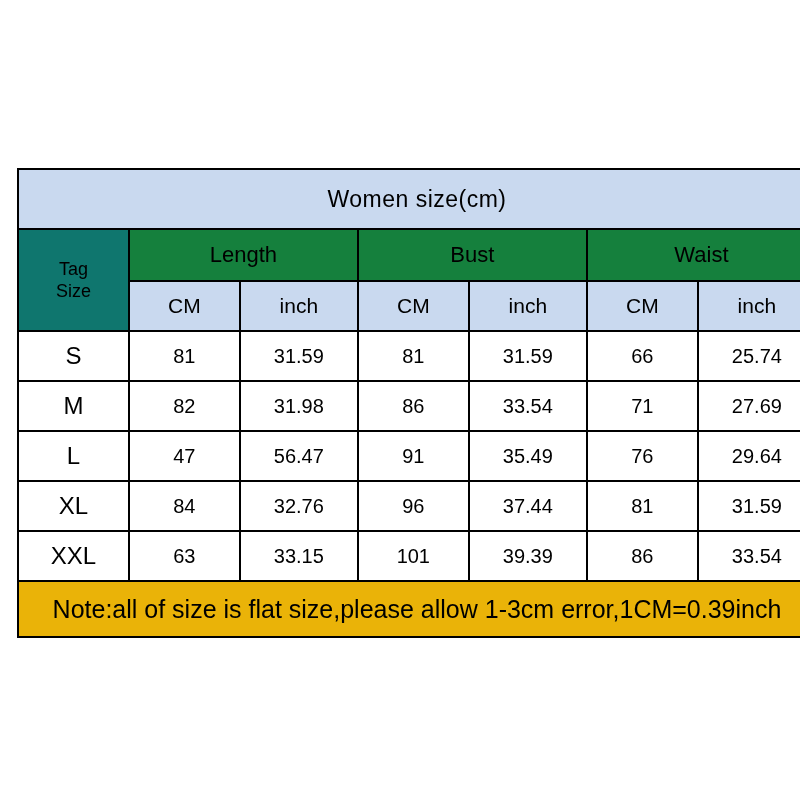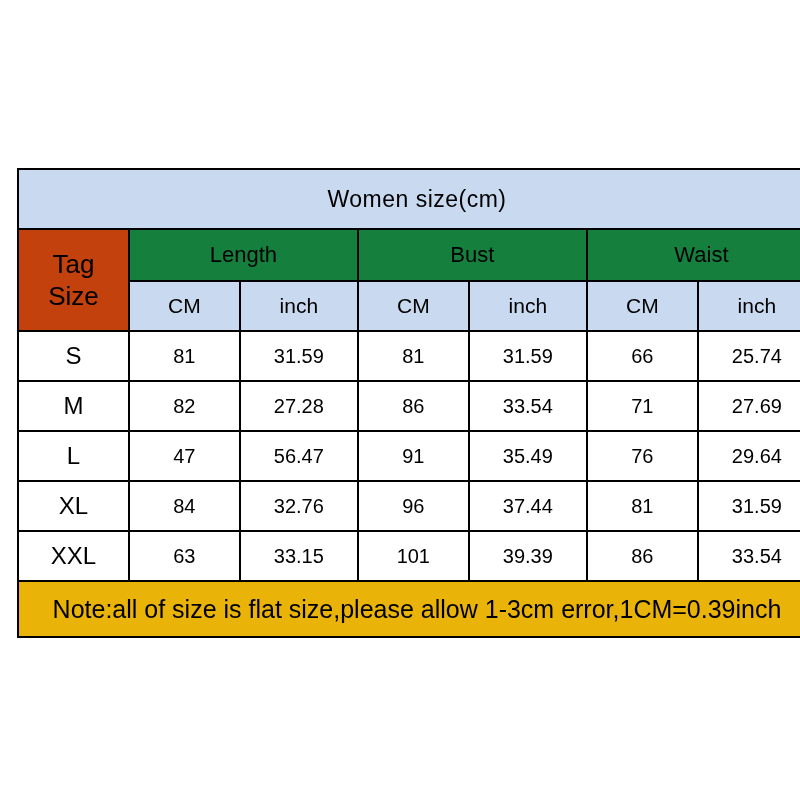--- a/index.html
+++ b/index.html
@@ -41,22 +41,22 @@
     height: 58px;
     letter-spacing: 0.5px;
   }
   
   .group-cell {
     background: #15803d;
     font-size: 22px;
     height: 50px;
   }
   .tagsize-cell {
-    background: #c2410c;
-    font-size: 26px;
+    background: #0f766e;
+    font-size: 18px;
     line-height: 1.25;
     width: 108px;
   }
   .unit-cell {
     background: #c9d9ef;
     font-size: 21px;
     height: 48px;
   }
   
   .row-label {
@@ -120,21 +120,21 @@
         <td class="data-cell">81</td>
         <td class="data-cell">31.59</td>
         <td class="data-cell">81</td>
         <td class="data-cell">31.59</td>
         <td class="data-cell">66</td>
         <td class="data-cell">25.74</td>
       </tr>
       <tr>
         <td class="row-label">M</td>
         <td class="data-cell">82</td>
-        <td class="data-cell">27.28</td>
+        <td class="data-cell">31.98</td>
         <td class="data-cell">86</td>
         <td class="data-cell">33.54</td>
         <td class="data-cell">71</td>
         <td class="data-cell">27.69</td>
       </tr>
       <tr>
         <td class="row-label">L</td>
         <td class="data-cell">47</td>
         <td class="data-cell">56.47</td>
         <td class="data-cell">91</td>

